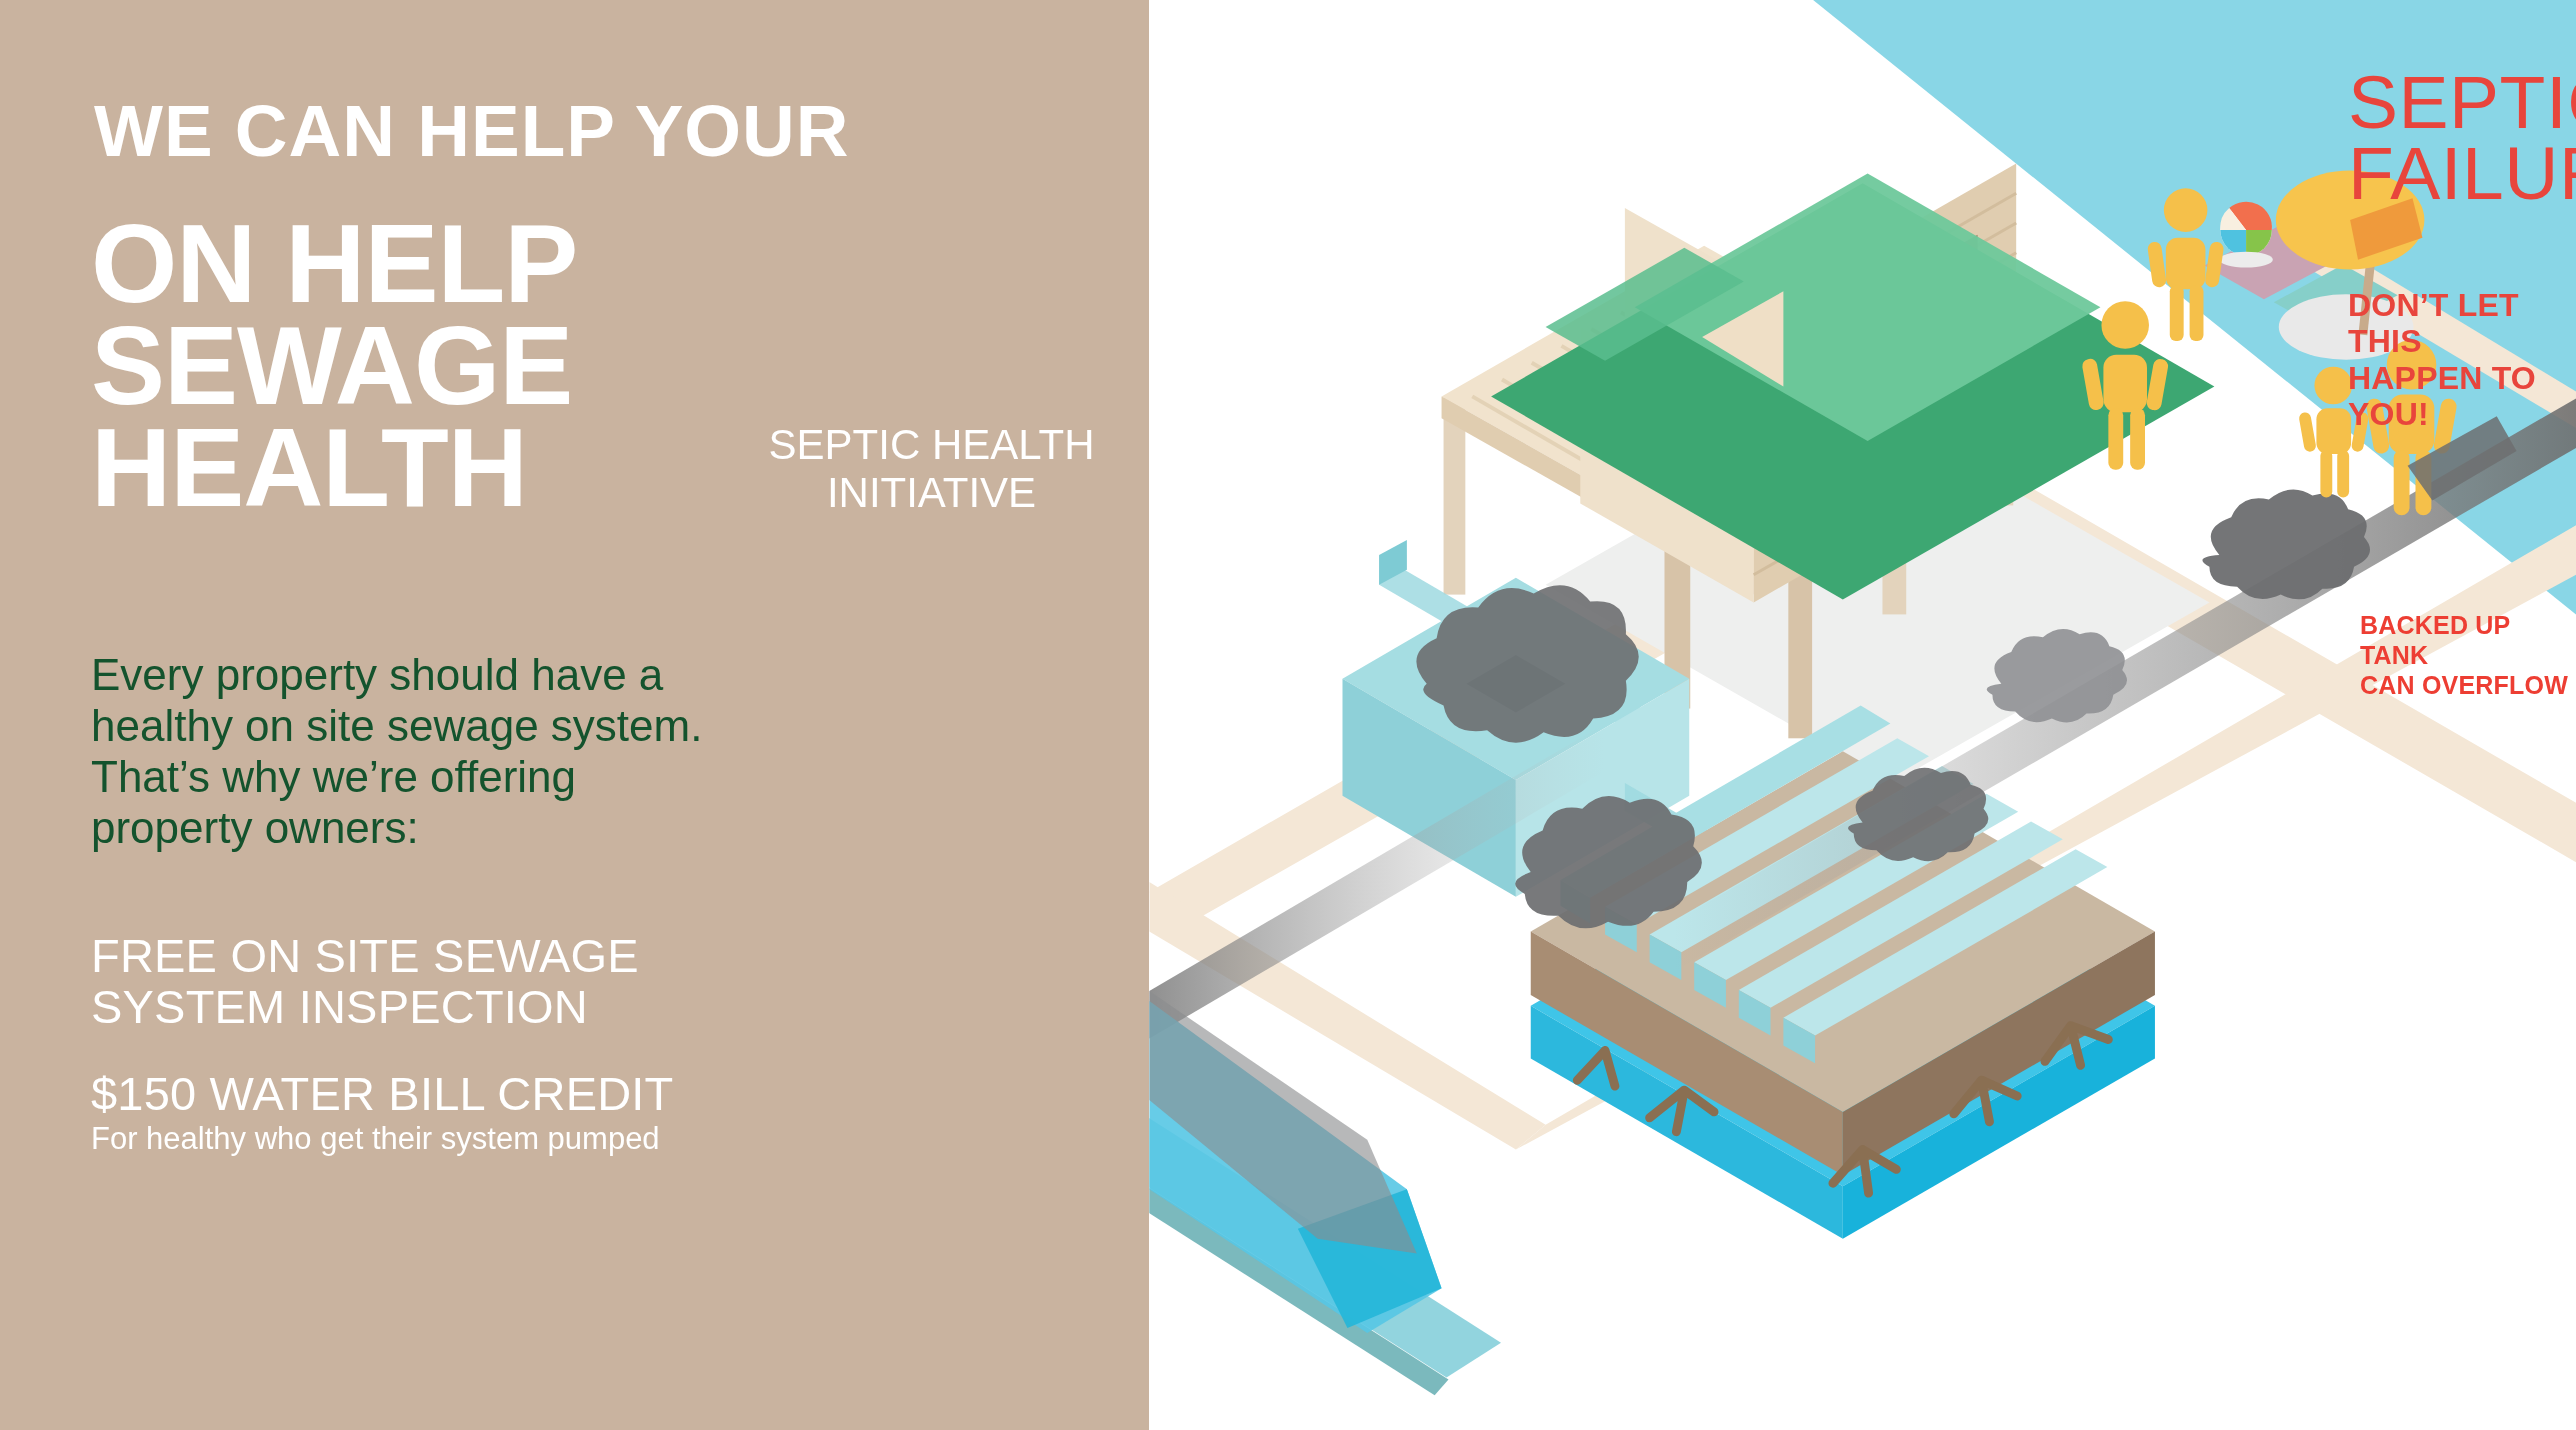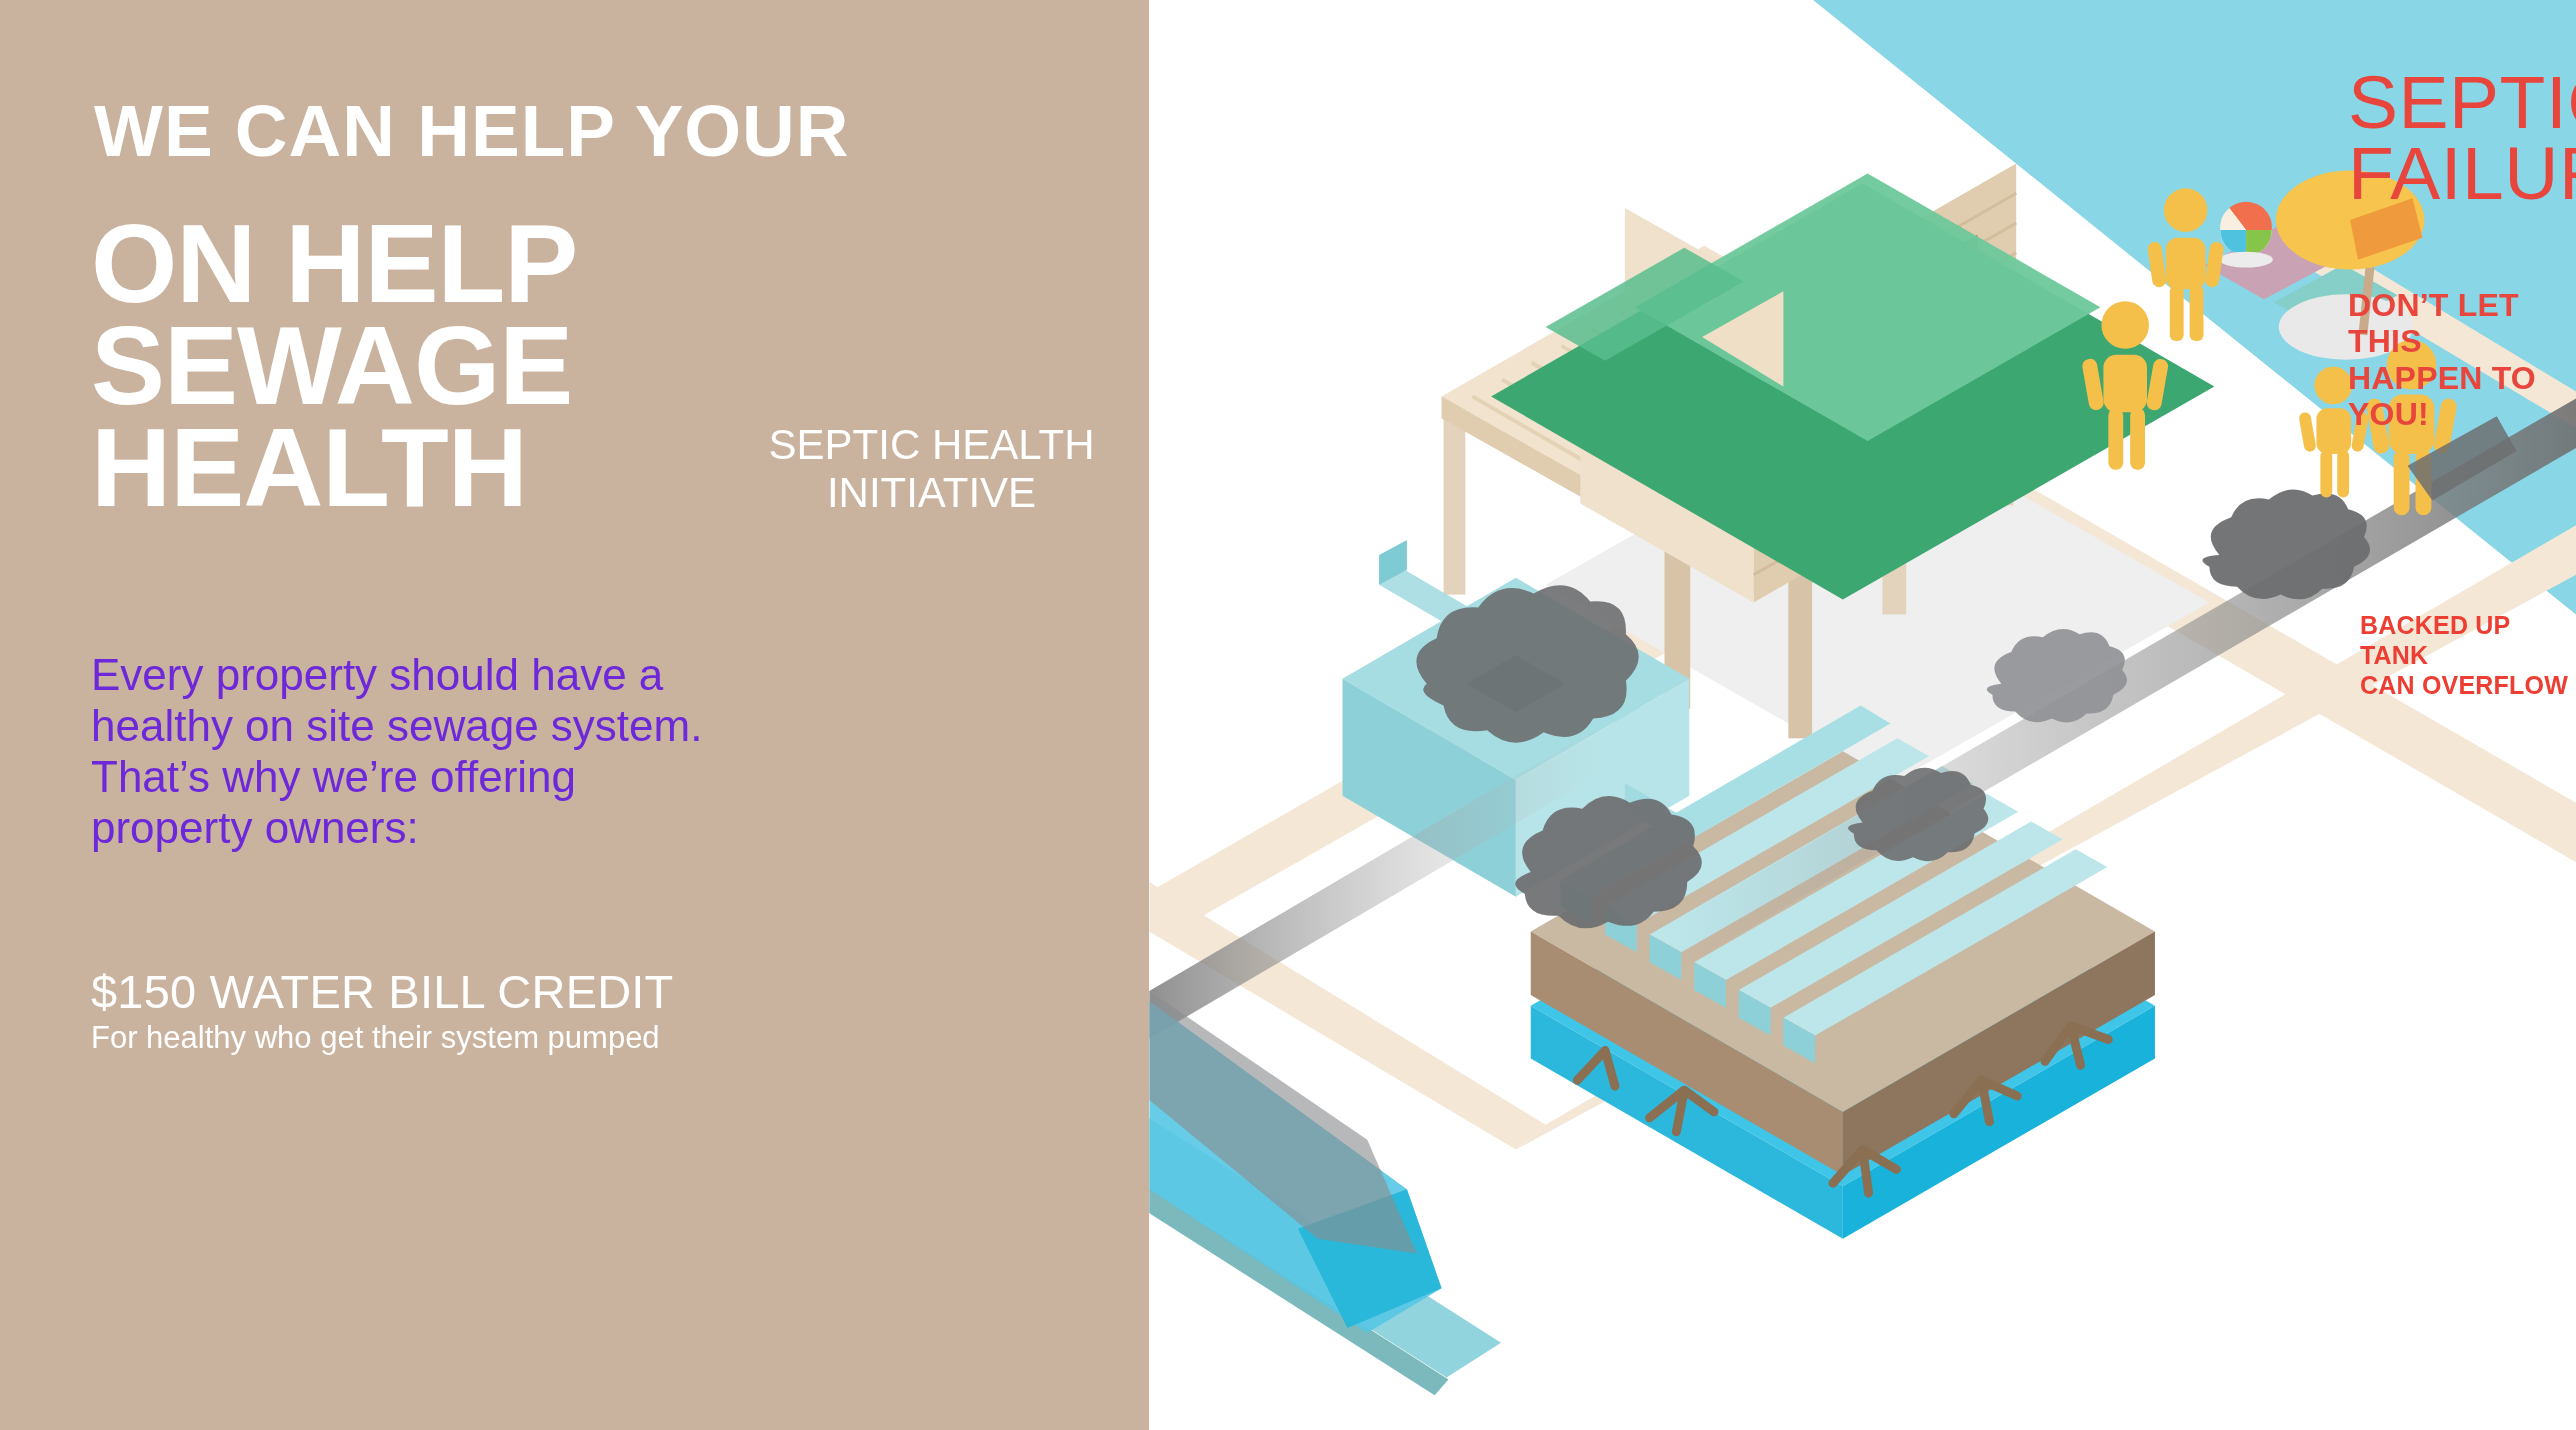--- a/index.html
+++ b/index.html
@@ -5,21 +5,21 @@
   html,body{margin:0;padding:0;background:#fff;}
   body{width:2576px;height:1431px;overflow:hidden;font-family:"Liberation Sans",sans-serif;}
   #poster{position:relative;width:2576px;height:1431px;background:#ffffff;overflow:hidden;text-decoration:underline;}
 
   
   #left-panel{position:absolute;left:0;top:0;width:1149px;height:1431px;background:#c9b39f;}
   #kicker{position:absolute;left:94px;top:94px;width:991px;color:#ffffff;font-size:73px;font-weight:bold;letter-spacing:1px;line-height:1.0;}
   #headline{position:absolute;left:91px;top:213px;width:1011px;color:#ffffff;font-size:111px;font-weight:bold;line-height:0.92;letter-spacing:-1px;}
   #headline div{display:block;}
   #initiative{position:absolute;left:753px;top:421px;width:357px;color:#ffffff;font-size:42px;line-height:1.15;text-align:center;font-weight:400;}
-  #body-copy{position:absolute;left:91px;top:649px;width:654px;color:#6d28d9;font-size:44px;line-height:1.16;font-weight:400;}
+  #body-copy{position:absolute;left:91px;top:649px;width:654px;color:#14532d;font-size:44px;line-height:1.16;font-weight:400;}
   #offers{position:absolute;left:91px;top:931px;width:694px;color:#ffffff;}
   .offer{font-size:47px;line-height:1.08;font-weight:400;letter-spacing:0.2px;}
   .offer.gap{margin-top:36px;}
   .offer-sub{font-size:31px;line-height:1.15;font-weight:400;margin-top:2px;}
 
   
   #scene{position:absolute;left:1149px;top:0;width:1427px;height:1431px;}
   #scene-svg{position:absolute;left:-1149px;top:0;width:2576px;height:1431px;}
 
   
@@ -43,20 +43,22 @@
       <div>SEWAGE</div>
       <div>HEALTH</div>
     </div>
 
     <div id="initiative" style="white-space:pre-line;">SEPTIC HEALTH
 INITIATIVE</div>
 
     <div id="body-copy">Every property should have a healthy on site sewage system. That’s why we’re offering property owners:</div>
 
     <div id="offers">
+      <div class="offer" style="white-space:pre-line;">FREE ON SITE SEWAGE
+SYSTEM INSPECTION</div>
       <div class="offer gap" style="white-space:pre-line;">$150 WATER BILL CREDIT</div>
       <div class="offer-sub">For healthy who get their system pumped</div>
     </div>
   </div>
 
   <div id="scene">
 
     <svg id="scene-svg" viewBox="0 0 2600 1444" preserveAspectRatio="none">
       <defs>
         <linearGradient id="sewFade" x1="0" y1="0" x2="1" y2="0">

